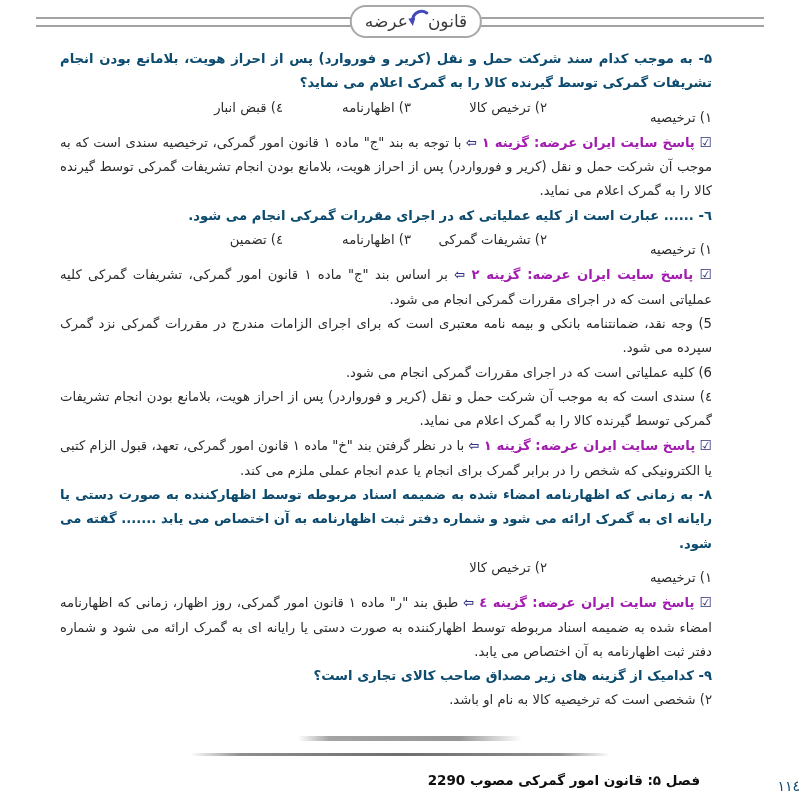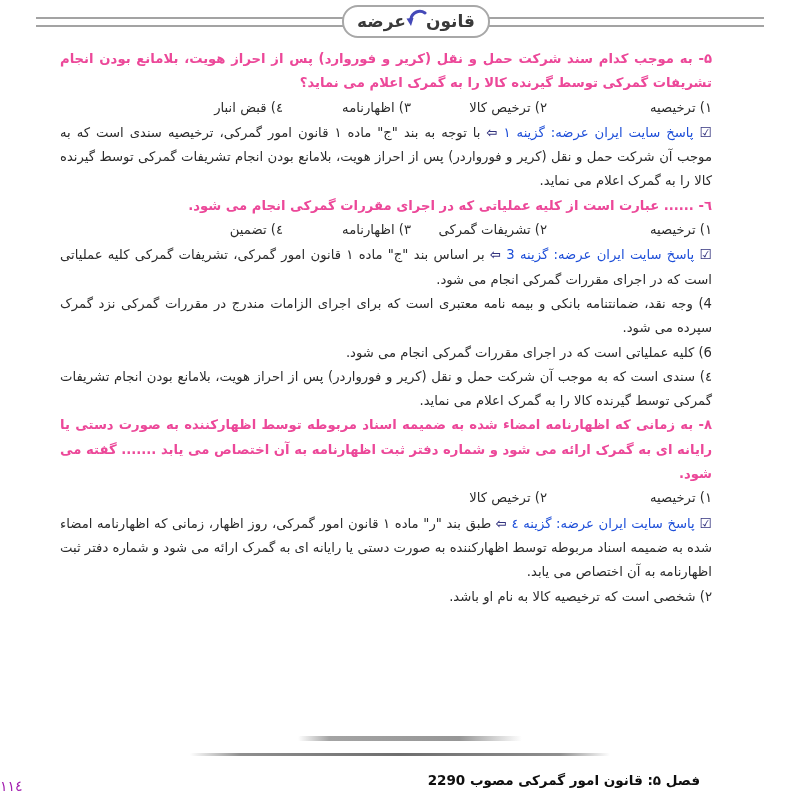--- a/index.html
+++ b/index.html
@@ -22,58 +22,58 @@
   .logo-capsule {
     position:absolute; top:5px; left:50%;
     transform:translateX(-50%) translateX(16px);
     background:#fff;
     border:2px solid #a8a8a8;
     border-radius:16px;
     padding:2px 13px 3px 13px;
     display:flex; align-items:center; gap:1px;
     direction:rtl; z-index:2;
   }
-  .logo-word { font-weight:bold; font-size:17px; color:#3a3a3a; letter-spacing:-0.5px;text-align:center; }
+  .logo-word { font-weight:normal; font-size:17px; color:#3a3a3a; letter-spacing:-0.5px;text-align:center; }
   .logo-arrow { margin:0 -2px; display:block; }
 
   
   .content {
     position:absolute; top:47px; right:88px; left:60px;
     direction:rtl; text-align:justify;
     font-size:13.2px; line-height:24.3px;
     color:#2b2b2b;
   }
   .content p { margin:0; }
-  .q { font-weight:bold; color:#ec4899; }
+  .q { font-weight:bold; color:#0c4a6e; }
   .opts-row { display:flex; direction:rtl; line-height:24.3px; }
-  .opts-row .c1 { flex:0 0 165px; }
+  .opts-row .c1 { flex:0 0 165px;margin-top:10px; }
   .opts-row .c2 { flex:0 0 136px; }
   .opts-row .c3 { flex:0 0 128px; }
   .opts-row .c4 { flex:1 1 auto; }
   .answer .chk { color:#32327e; font-size:14px; }
-  .answer .prefix { font-weight:normal; color:#1d4ed8; }
+  .answer .prefix { font-weight:bold; color:#a21caf; }
   .answer .arrow { color:#32327e; font-weight:bold; }
 
   
   .scan-artifact {
     position:absolute; top:736px; left:298px; width:224px; height:5px;
     background:linear-gradient(to right,
       rgba(140,140,140,0), rgba(125,125,125,.7) 14%,
       rgba(115,115,115,.75) 72%, rgba(140,140,140,0));
     border-radius:2px;
   }
   .taper-line {
     position:absolute; top:753px; left:190px; width:420px; height:3px;
     background:linear-gradient(to right,
       rgba(120,120,120,0), #8f8f8f 12%, #6e6e6e 50%,
       #8f8f8f 88%, rgba(120,120,120,0));
   }
   .page-num {
     position:absolute; top:778px; left:0; width:100%;
-    text-align:left; font-size:14px; color:#a21caf;
+    text-align:right; font-size:14px; color:#0c4a6e;
   }
   .chapter {
     position:absolute; top:772px; right:100px;
     direction:rtl; font-weight:bold; font-size:13.5px; color:#0f0f0f;
   }
 </style>
 </head>
 <body>
 
 <div class="page">
@@ -110,41 +110,48 @@
 
     <p class="q">٦- ...... عبارت است از کلیه عملیاتی که در اجرای مقررات گمرکی انجام می شود.</p>
     <div class="opts-row">
       <span class="c1">۱) ترخیصیه</span>
       <span class="c2">۲) تشریفات گمرکی</span>
       <span class="c3">۳) اظهارنامه</span>
       <span class="c4">٤) تضمین</span>
     </div>
     <p class="answer">
       <span class="chk">☑</span>
-      <span class="prefix">پاسخ سایت ایران عرضه: گزینه 3</span>
+      <span class="prefix">پاسخ سایت ایران عرضه: گزینه ۲</span>
       <span class="arrow">⇦</span>
       <span>بر اساس بند "ج" ماده ۱ قانون امور گمرکی، تشریفات گمرکی کلیه عملیاتی است که در اجرای مقررات گمرکی انجام می شود.</span>
     </p>
 
-    <p>4) وجه نقد، ضمانتنامه بانکی و بیمه نامه معتبری است که برای اجرای الزامات مندرج در مقررات گمرکی نزد گمرک سپرده می شود.</p>
+    <p>5) وجه نقد، ضمانتنامه بانکی و بیمه نامه معتبری است که برای اجرای الزامات مندرج در مقررات گمرکی نزد گمرک سپرده می شود.</p>
     <p>6) کلیه عملیاتی است که در اجرای مقررات گمرکی انجام می شود.</p>
     <p>٤) سندی است که به موجب آن شرکت حمل و نقل (کریر و فورواردر) پس از احراز هویت، بلامانع بودن انجام تشریفات گمرکی توسط گیرنده کالا را به گمرک اعلام می نماید.</p>
+    <p class="answer">
+      <span class="chk">☑</span>
+      <span class="prefix">پاسخ سایت ایران عرضه: گزینه ۱</span>
+      <span class="arrow">⇦</span>
+      <span>با در نظر گرفتن بند "خ" ماده ۱ قانون امور گمرکی، تعهد، قبول الزام کتبی یا الکترونیکی که شخص را در برابر گمرک برای انجام یا عدم انجام عملی ملزم می کند.</span>
+    </p>
 
     <p class="q">۸- به زمانی که اظهارنامه امضاء شده به ضمیمه اسناد مربوطه توسط اظهارکننده به صورت دستی یا رایانه ای به گمرک ارائه می شود و شماره دفتر ثبت اظهارنامه به آن اختصاص می یابد ....... گفته می شود.</p>
     <div class="opts-row">
       <span class="c1">۱) ترخیصیه</span>
       <span class="c2">۲) ترخیص کالا</span>
     </div>
     <p class="answer">
       <span class="chk">☑</span>
       <span class="prefix">پاسخ سایت ایران عرضه: گزینه ٤</span>
       <span class="arrow">⇦</span>
       <span>طبق بند "ر" ماده ۱ قانون امور گمرکی، روز اظهار، زمانی که اظهارنامه امضاء شده به ضمیمه اسناد مربوطه توسط اظهارکننده به صورت دستی یا رایانه ای به گمرک ارائه می شود و شماره دفتر ثبت اظهارنامه به آن اختصاص می یابد.</span>
     </p>
 
+    <p class="q">۹- کدامیک از گزینه های زیر مصداق صاحب کالای تجاری است؟</p>
     <p>۲) شخصی است که ترخیصیه کالا به نام او باشد.</p>
 
   </div>
 
   <div class="scan-artifact"></div>
   <div class="taper-line"></div>
   <div class="page-num">١١٤</div>
   <div class="chapter">فصل ۵: قانون امور گمرکی مصوب 2290</div>
 
 </div>

